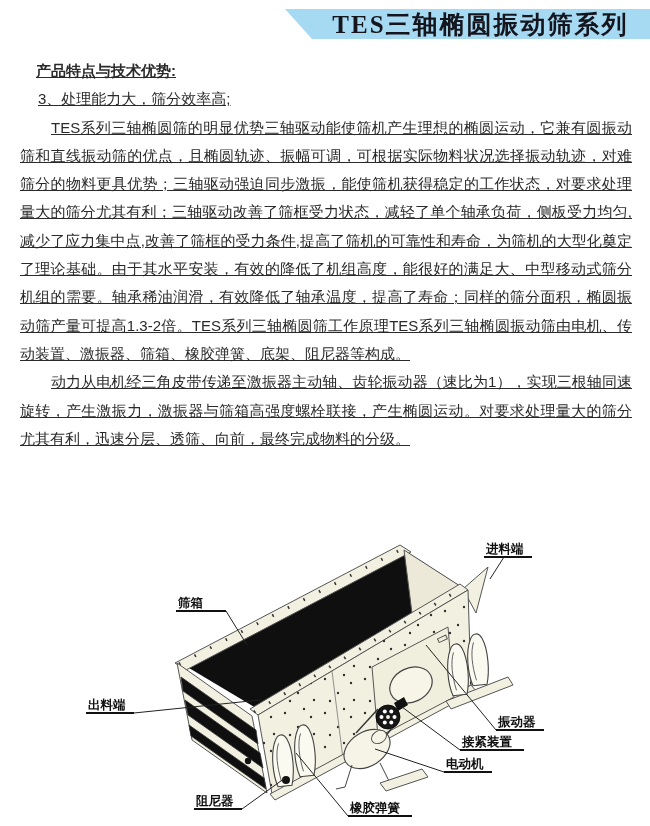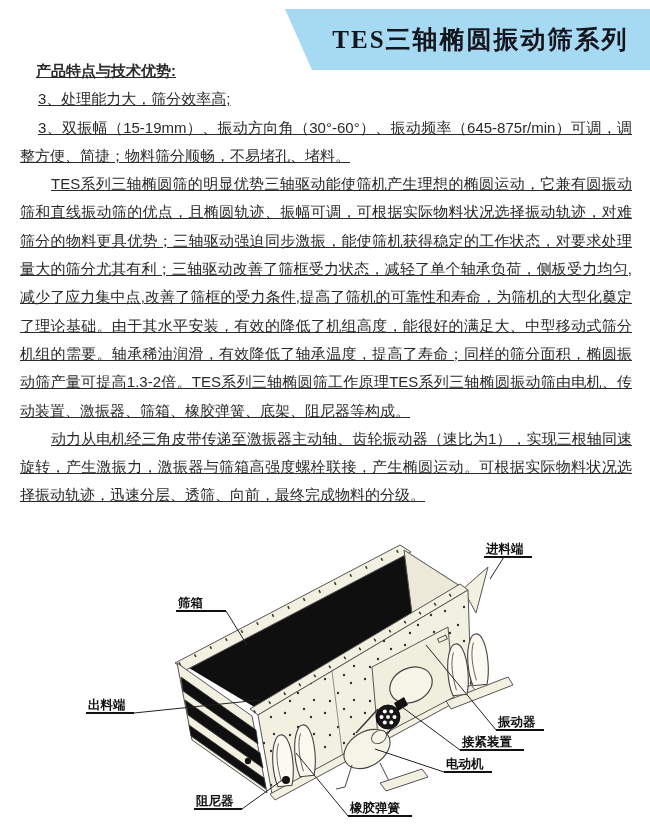--- a/index.html
+++ b/index.html
@@ -1,21 +1,21 @@
 <!DOCTYPE html>
 <html><head>
 <meta charset="utf-8">
 <style>
   html,body{margin:0;padding:0;}
   body{
     width:650px;height:826px;position:relative;background:#ffffff;
     font-family:"Liberation Sans",sans-serif;overflow:hidden;
   }
   .banner{
-    position:absolute;top:9px;left:285px;width:365px;height:61px;
+    position:absolute;top:9px;left:285px;width:365px;height:30px;
     background:#a6d9f2;
     clip-path:polygon(0 0,100% 0,100% 100%,27px 100%);
     display:flex;align-items:center;justify-content:center;
   }
   .banner-title{
     font-family:"Liberation Serif",serif;font-weight:bold;
     font-size:25px;color:#15151e;letter-spacing:2px;padding-left:26px;
     white-space:nowrap;
   }
   .content{
@@ -34,23 +34,22 @@
 </head>
 <body>
 
 <div class="banner">
   <span class="banner-title">TES三轴椭圆振动筛系列</span>
 </div>
 
 <div class="content">
   <p class="heading">产品特点与技术优势:</p>
   <p class="item">3、处理能力大，筛分效率高;</p>
-  <p class="item">3、双振幅（15-19mm）、振动方向角（30°-60°）、振动频率（645-875r/min）可调，调整方便、简捷；物料筛分顺畅，不易堵孔、堵料。</p>
   <p class="para">TES系列三轴椭圆筛的明显优势三轴驱动能使筛机产生理想的椭圆运动，它兼有圆振动筛和直线振动筛的优点，且椭圆轨迹、振幅可调，可根据实际物料状况选择振动轨迹，对难筛分的物料更具优势；三轴驱动强迫同步激振，能使筛机获得稳定的工作状态，对要求处理量大的筛分尤其有利；三轴驱动改善了筛框受力状态，减轻了单个轴承负荷，侧板受力均匀,减少了应力集中点,改善了筛框的受力条件,提高了筛机的可靠性和寿命，为筛机的大型化奠定了理论基础。由于其水平安装，有效的降低了机组高度，能很好的满足大、中型移动式筛分机组的需要。轴承稀油润滑，有效降低了轴承温度，提高了寿命；同样的筛分面积，椭圆振动筛产量可提高1.3-2倍。TES系列三轴椭圆筛工作原理TES系列三轴椭圆振动筛由电机、传动装置、激振器、筛箱、橡胶弹簧、底架、阻尼器等构成。</p>
-  <p class="para">动力从电机经三角皮带传递至激振器主动轴、齿轮振动器（速比为1），实现三根轴同速旋转，产生激振力，激振器与筛箱高强度螺栓联接，产生椭圆运动。可根据实际物料状况选择振动轨迹，迅速分层、透筛、向前，最终完成物料的分级。</p>
+  <p class="para">动力从电机经三角皮带传递至激振器主动轴、齿轮振动器（速比为1），实现三根轴同速旋转，产生激振力，激振器与筛箱高强度螺栓联接，产生椭圆运动。对要求处理量大的筛分尤其有利，迅速分层、透筛、向前，最终完成物料的分级。</p>
 </div>
 
 <svg class="diagram" viewBox="0 0 570 290" xmlns="http://www.w3.org/2000/svg">
   <defs>
     <pattern id="pdots" width="40" height="34" patternUnits="userSpaceOnUse">
       <circle cx="5" cy="6" r="1.2" fill="#1a1a1a"></circle>
       <circle cx="18" cy="20" r="1.2" fill="#1a1a1a"></circle>
       <circle cx="31" cy="10" r="1.2" fill="#1a1a1a"></circle>
       <circle cx="10" cy="28" r="1.2" fill="#1a1a1a"></circle>
       <circle cx="34" cy="27" r="1.2" fill="#1a1a1a"></circle>

